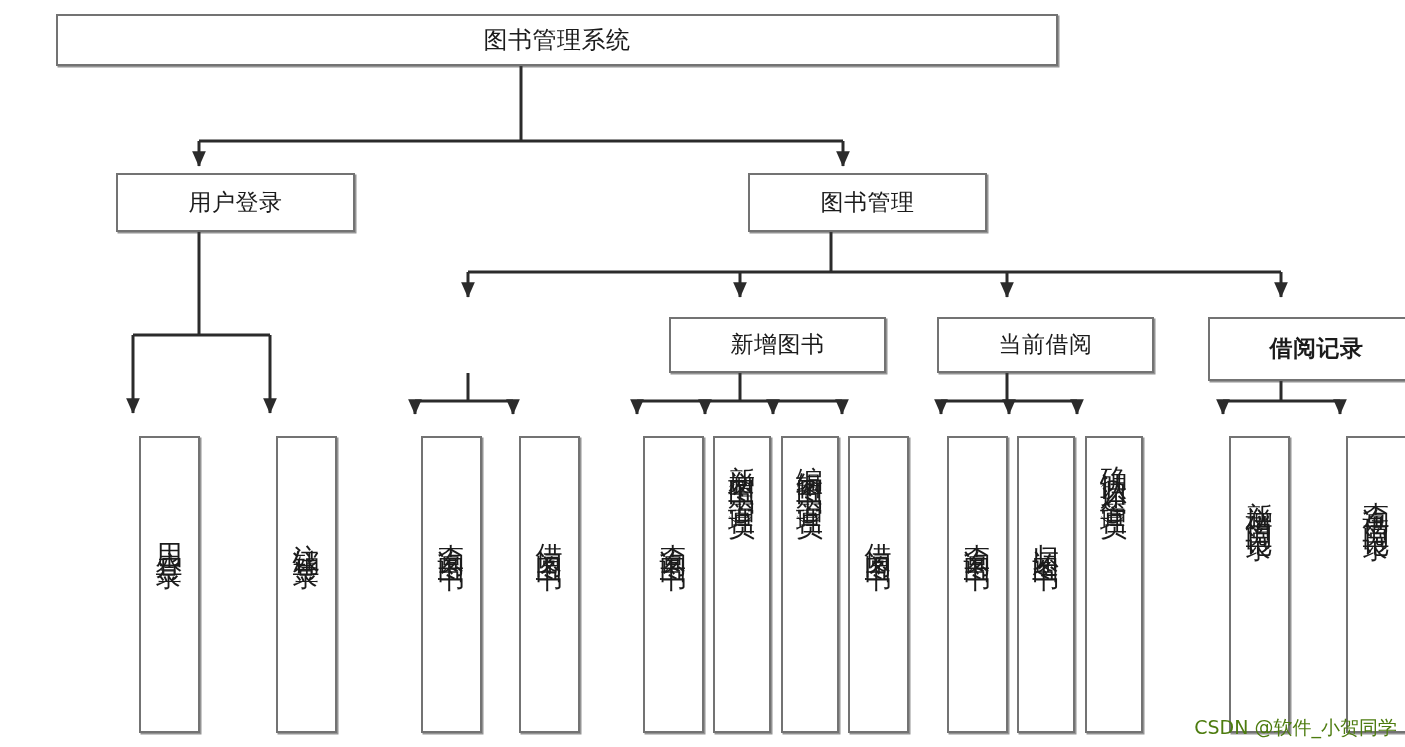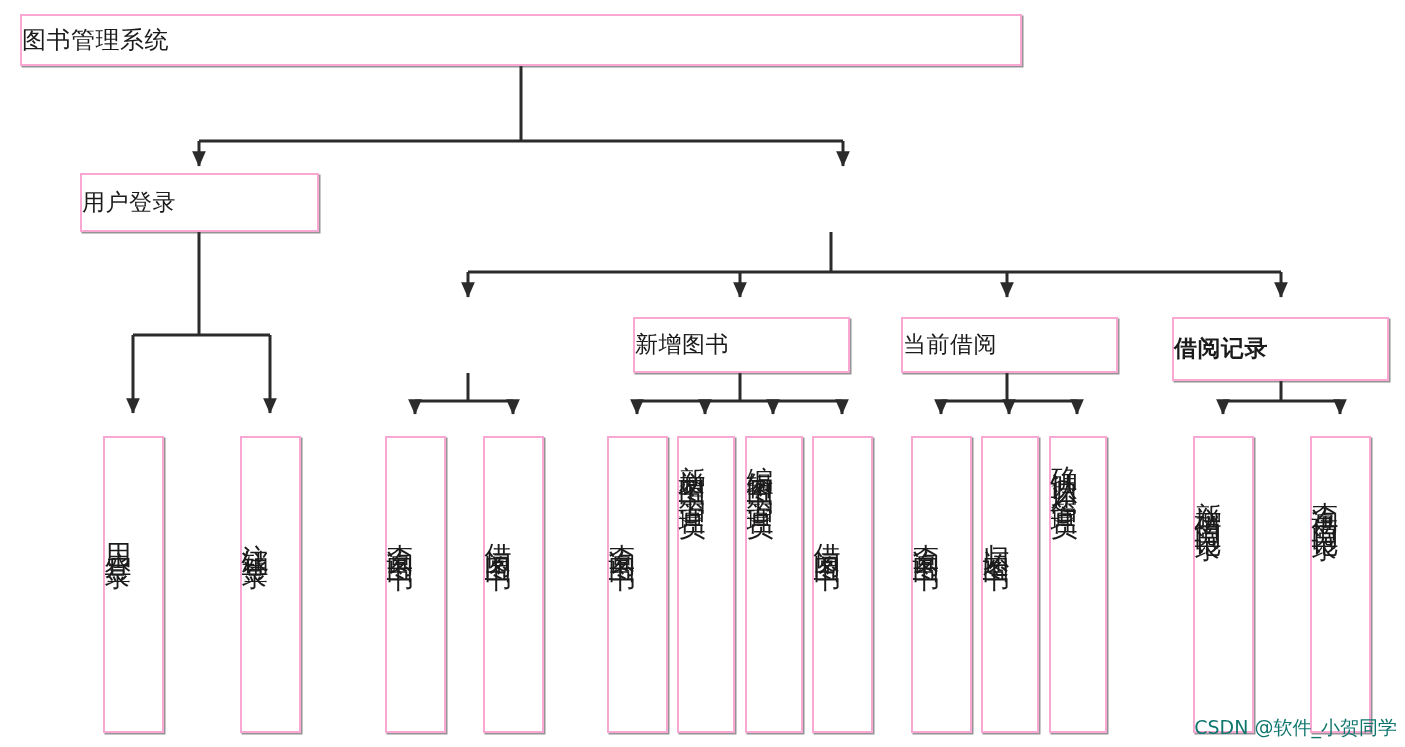--- a/index.html
+++ b/index.html
@@ -21,26 +21,28 @@
     position: absolute;
     left: 0;
     top: 0;
     width: 1405px;
     height: 747px;
   }
   .node {
     position: absolute;
     box-sizing: border-box;
     background: #ffffff;
-    border: 2px solid #f9a8d4;
+    border: 2px solid #737373;
     box-shadow: 1.5px 1.5px 0 0 rgba(60,60,60,0.55);
     display: flex;
     align-items: center;
+    justify-content: center;
     color: #1b1b1b;
     z-index: 2;
+    margin-left: 36px;
   }
   .node .label {
     display: block;
     text-align: center;
     line-height: 1.02;
     letter-spacing: 0.5px;
   }
   
   .node.h .label {
     font-size: 23px;
@@ -60,21 +62,21 @@
     font-size: 27px;
     line-height: 1.0;
     letter-spacing: 7px;
     white-space: nowrap;
   }
   .watermark {
     position: absolute;
     right: 8px;
     bottom: 6px;
     font-size: 19px;
-    color: #0f766e;
+    color: #4d7c0f;
     white-space: nowrap;
     z-index: 5;
     font-family: "DejaVu Sans", "Liberation Sans", sans-serif;
   }
 </style>
 </head>
 <body>
 
 <div id="canvas">
 
@@ -129,20 +131,23 @@
     </g>
   </svg>
 
   <div class="node h root" style="left:20px; top:14px; width:1002px; height:52px;">
     <span class="label">图书管理系统</span>
   </div>
 
   <div class="node h" style="left:80px; top:173px; width:239px; height:59px;">
     <span class="label">用户登录</span>
   </div>
+  <div class="node h" style="left:712px; top:173px; width:239px; height:59px;">
+    <span class="label">图书管理</span>
+  </div>
 
   <div class="node h" style="left:633px; top:317px; width:217px; height:56px;">
     <span class="label">新增图书</span>
   </div>
   <div class="node h" style="left:901px; top:317px; width:217px; height:56px;">
     <span class="label">当前借阅</span>
   </div>
   <div class="node h" style="left:1172px; top:317px; width:217px; height:64px;font-weight:bold;">
     <span class="label">借阅记录</span>
   </div>

